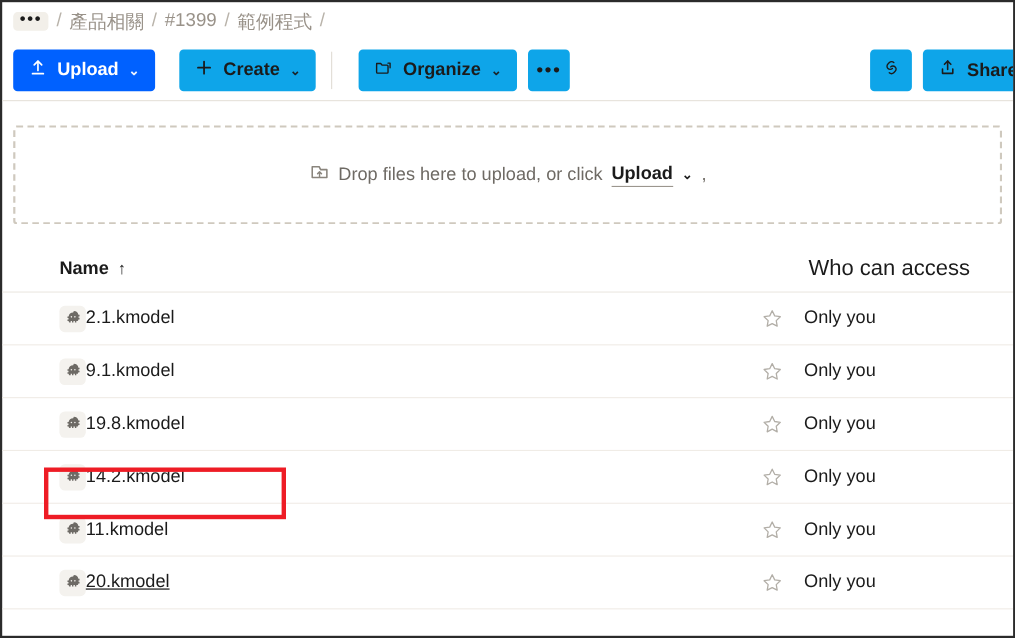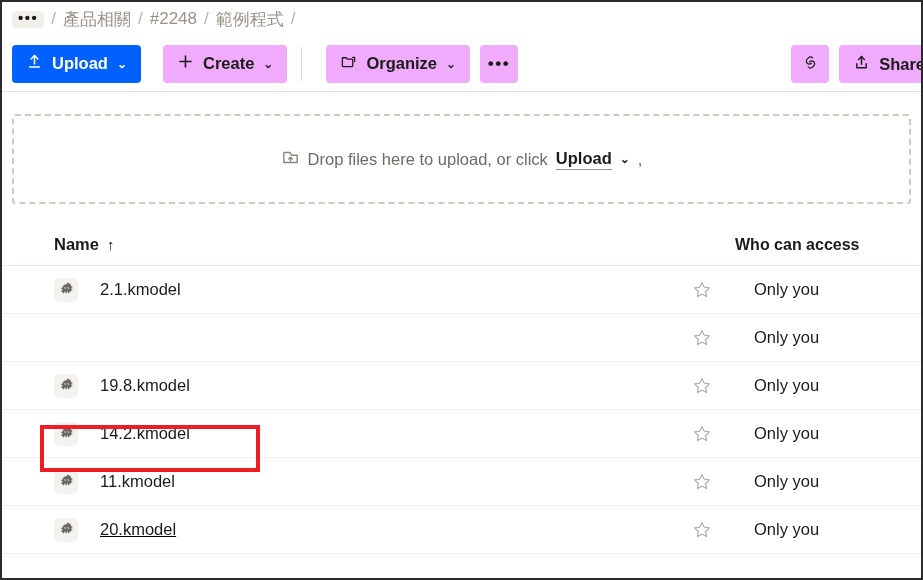--- a/index.html
+++ b/index.html
@@ -61,21 +61,21 @@
     border-bottom: 1px solid #e6e2da;
   }
   .btn {
     display: flex;
     align-items: center;
     gap: 9px;
     height: 38px;
     padding: 0 14px;
     border: none;
     border-radius: 4px;
-    background: #f0abfc;
+    background: #0ea5e9;
     color: #1b1b1b;
     font-family: "Liberation Sans", sans-serif;
     font-size: 16.5px;
     font-weight: 700;
     cursor: pointer;
     white-space: nowrap;
   }
   .btn.primary { background: #0061ff; color: #ffffff; }
   .btn.icon-only { padding: 0; width: 38px; justify-content: center; }
   .btn .caret { font-size: 12px; font-weight: 700; opacity: .95; }
@@ -142,59 +142,59 @@
     gap: 8px;
     font-size: 16.5px;
     font-weight: 700;
     color: #1b1b1b;
     cursor: pointer;
   }
   .sort-arrow { font-size: 15px; font-weight: 700; }
   .th-access {
     position: absolute;
     left: 733px;
-    font-size: 16px;
-    font-weight: 700;
+    font-size: 20px;
+    font-weight: 400;
     color: #1b1b1b;
     cursor: pointer;
   }
   .thead { position: relative; }
 
   .row {
     position: relative;
     display: flex;
     align-items: center;
     height: 48px;
     padding: 0 22px 0 52px;
     border-bottom: 1px solid #f0ece6;
     cursor: pointer;
   }
   .row:last-child { border-bottom: 1px solid #f0ece6; text-decoration: underline; }
-  .file-cell { display: flex; align-items: center; gap: 22px; }
+  .file-cell { display: flex; align-items: center; gap: 0; }
   .file-icon {
     width: 24px;
     height: 24px;
     border-radius: 5px;
     background: #f4f2ee;
     display: flex;
     align-items: center;
     justify-content: center;
     flex: none;
   }
   .file-name { font-size: 16.5px; color: #1b1b1b; }
   .star {
     position: absolute;
     left: 690px;
     width: 20px;
     height: 20px;
     cursor: pointer;
   }
   .access {
     position: absolute;
-    left: 752px;
+    left: 729px;
     font-size: 16.5px;
     color: #1b1b1b;
   }
 
   
   .annotation {
     position: absolute;
     left: 38px;
     top: 423px;
     width: 220px;
@@ -207,21 +207,21 @@
 </head>
 <body>
 
 <div id="app">
 
   <div class="breadcrumb">
     <span class="bc-dots">•••</span>
     <span class="bc-sep">/</span>
     <span class="bc-item">產品相關</span>
     <span class="bc-sep">/</span>
-    <span class="bc-item">#2248</span>
+    <span class="bc-item">#1399</span>
     <span class="bc-sep">/</span>
     <span class="bc-item">範例程式</span>
     <span class="bc-sep">/</span>
   </div>
 
   <div class="toolbar">
 
     <button class="btn primary">
       <span>
         <svg width="17" height="17" viewBox="0 0 20 20" fill="none">
@@ -327,20 +327,32 @@
       <span class="star">
         <svg width="20" height="20" viewBox="0 0 22 22" fill="none">
           <path d="M11 2.8 l2.5 5.1 l5.6 .8 l-4.05 3.95 l.95 5.55 l-5 -2.6 l-5 2.6
                    l.95 -5.55 l-4.05 -3.95 l5.6 -.8 z" stroke="#b2aea7" stroke-width="1.3" stroke-linejoin="round"></path>
         </svg>
       </span>
       <span class="access">Only you</span>
     </div>
 
     <div class="row">
+      <div class="file-cell">
+        <span class="file-icon">
+          <svg width="15" height="15" viewBox="0 0 16 16" fill="#6d6a65">
+            <path d="M8 2.3 c-2.4 0 -4.1 1.6 -4.4 3.7 h-1.1 v1.5 h1 v1.4 h-1 v1.5 h1.1
+                     c.1 .6 .3 1.1 .6 1.5 h1.4 v-1.5 h1.3 v1.5 h1.4 v-1.5 h1.4 v1.5 h1.4
+                     v-1.5 h1.4 c.3 -.4 .5 -.9 .6 -1.5 h1.1 v-1.5 h-1 v-1.4 h1 v-1.5 h-1.1
+                     c-.3 -2.1 -2 -3.7 -4.4 -3.7 z m-1.7 3.4 a.75 .75 0 1 1 0 1.5 a.75 .75 0 0 1 0 -1.5 z
+                     m3.4 0 a.75 .75 0 1 1 0 1.5 a.75 .75 0 0 1 0 -1.5 z"></path>
+          </svg>
+        </span>
+        <span class="file-name">9.1.kmodel</span>
+      </div>
       <span class="star">
         <svg width="20" height="20" viewBox="0 0 22 22" fill="none">
           <path d="M11 2.8 l2.5 5.1 l5.6 .8 l-4.05 3.95 l.95 5.55 l-5 -2.6 l-5 2.6
                    l.95 -5.55 l-4.05 -3.95 l5.6 -.8 z" stroke="#b2aea7" stroke-width="1.3" stroke-linejoin="round"></path>
         </svg>
       </span>
       <span class="access">Only you</span>
     </div>
 
     <div class="row">

